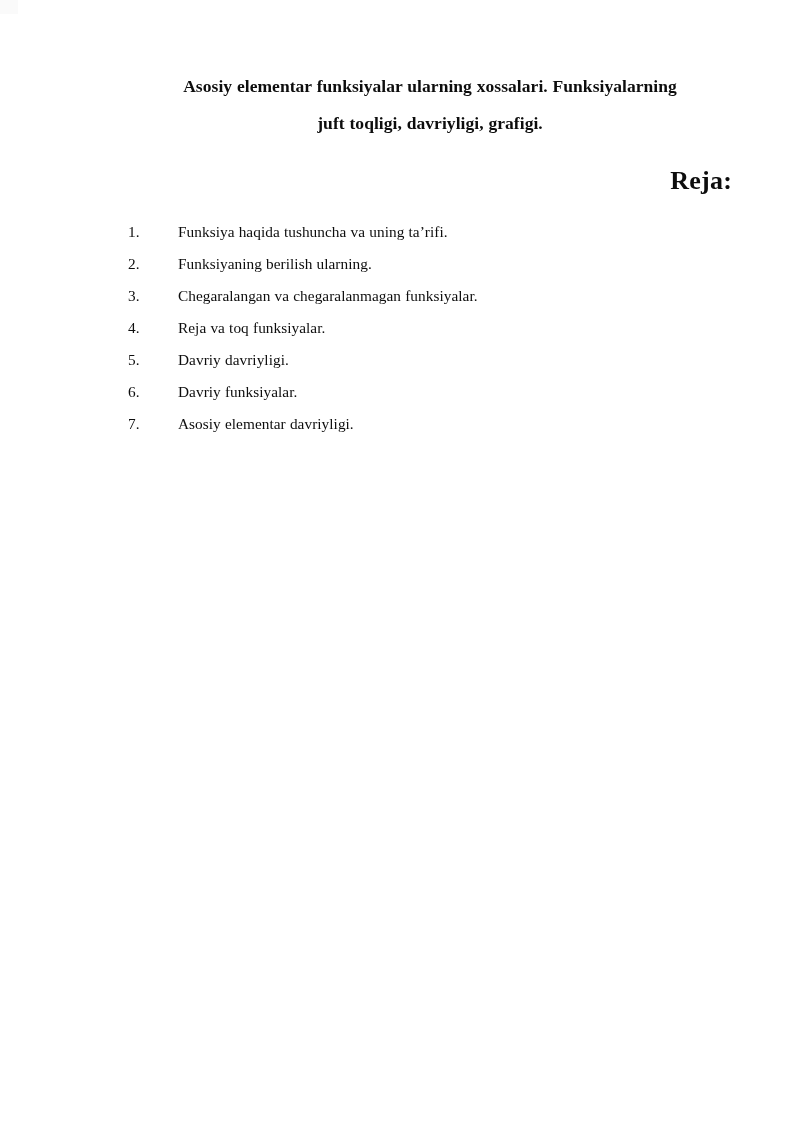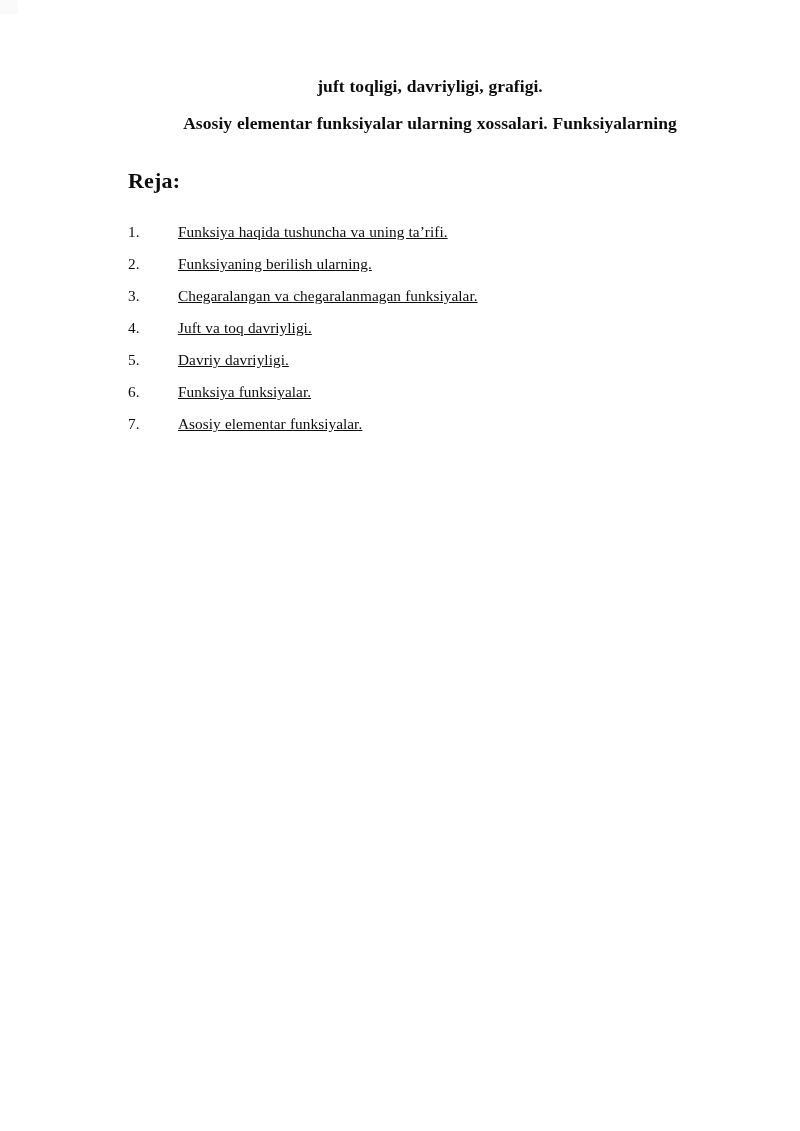--- a/index.html
+++ b/index.html
@@ -56,23 +56,23 @@
   }
 
   .doc-title .title-line {
     display: block;
   }
 
   
   .reja-heading {
     margin: 0;
     padding-top: 25px;
-    font-size: 22px;
+    font-size: 26px;
     font-weight: bold;
-    text-align: left;
+    text-align: right;
     line-height: 28px;
     letter-spacing: 0.2px;
   }
 
   
   .plan-list {
     margin: 0;
     padding: 0;
     list-style: none;
     padding-top: 21px;
@@ -91,35 +91,34 @@
     flex: 0 0 50px;
     text-align: left;
     letter-spacing: 0.1px;
   }
 
   .item-text {
     flex: 1 1 auto;
     white-space: nowrap;
     letter-spacing: 0.05px;
     word-spacing: 0.3px;
-    text-decoration: underline;
   }
 </style>
 </head>
 <body>
 
 <div class="page">
 
   <div class="scan-tint"></div>
 
   <div class="content">
 
     <h1 class="doc-title">
+      <span class="title-line">Asosiy elementar funksiyalar ularning xossalari. Funksiyalarning</span>
       <span class="title-line">juft toqligi, davriyligi, grafigi.</span>
-      <span class="title-line">Asosiy elementar funksiyalar ularning xossalari. Funksiyalarning</span>
     </h1>
 
     <h2 class="reja-heading">Reja:</h2>
 
     <ol class="plan-list">
 
       <li class="plan-item">
         <span class="item-number">1.</span>
         <span class="item-text">Funksiya haqida tushuncha va uning ta’rifi.</span>
       </li>
@@ -129,34 +128,34 @@
         <span class="item-text">Funksiyaning berilish ularning.</span>
       </li>
 
       <li class="plan-item">
         <span class="item-number">3.</span>
         <span class="item-text">Chegaralangan va chegaralanmagan funksiyalar.</span>
       </li>
 
       <li class="plan-item">
         <span class="item-number">4.</span>
-        <span class="item-text">Juft va toq davriyligi.</span>
+        <span class="item-text">Reja va toq funksiyalar.</span>
       </li>
 
       <li class="plan-item">
         <span class="item-number">5.</span>
         <span class="item-text">Davriy davriyligi.</span>
       </li>
 
       <li class="plan-item">
         <span class="item-number">6.</span>
-        <span class="item-text">Funksiya funksiyalar.</span>
+        <span class="item-text">Davriy funksiyalar.</span>
       </li>
 
       <li class="plan-item">
         <span class="item-number">7.</span>
-        <span class="item-text">Asosiy elementar funksiyalar.</span>
+        <span class="item-text">Asosiy elementar davriyligi.</span>
       </li>
 
     </ol>
 
   </div>
 </div>
 
 </body></html>

